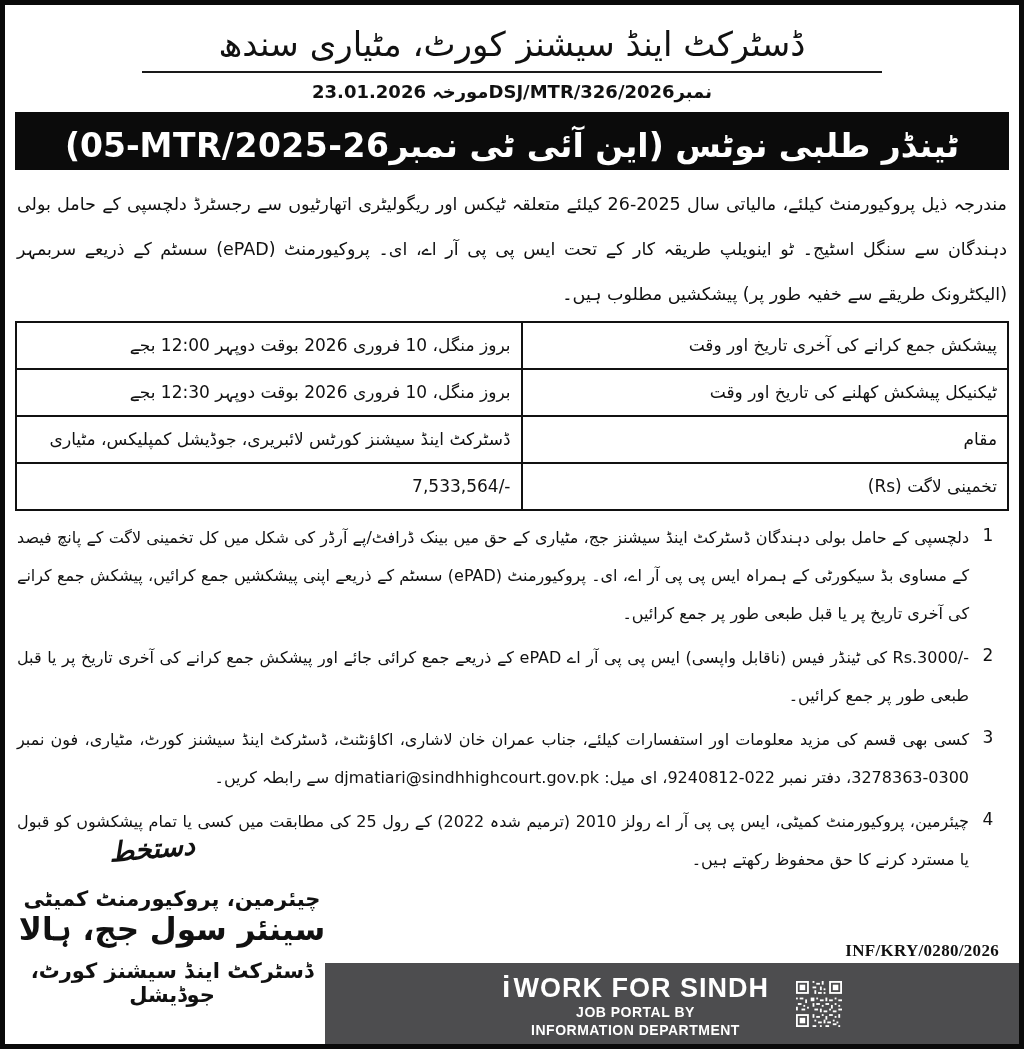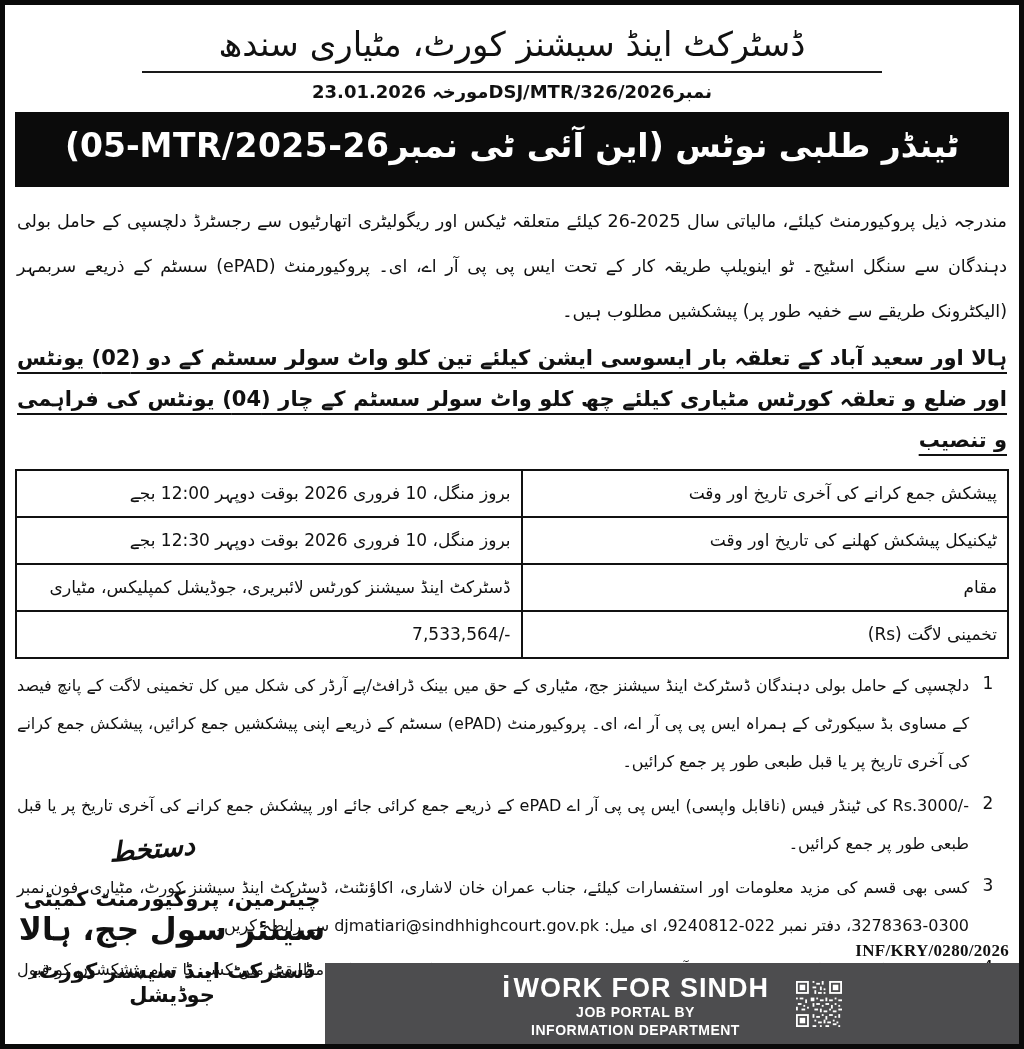--- a/index.html
+++ b/index.html
@@ -35,21 +35,21 @@
     margin:4px 0 10px 0;
   }
   
   .banner{
     background:#0b0b0b;
     color:#fff;
     direction:rtl;
     text-align:center;
     font-size:33px;
     font-weight:bold;
-    padding:14px 8px 22px 8px;
+    padding:14px 8px 5px 8px;
     letter-spacing:.5px;
   }
   
   .intro{
     direction:rtl;
     text-align:justify;
     font-size:17.5px;
     line-height:45px;
     margin:12px 2px 4px 2px;
   }
@@ -110,21 +110,21 @@
     left:12px;top:882px;
     width:310px;
     text-align:center;
     direction:rtl;
   }
   .sig-line1{font-size:21px;font-weight:bold;}
   .sig-line2{font-size:31px;font-weight:bold;margin-bottom:12px;letter-spacing:0.5px;}
   .sig-line3{font-size:21px;font-weight:bold;}
   .inf-no{
     position:absolute;
-    right:10px;top:936px;
+    right:20px;top:936px;
     font-family:"Liberation Serif",serif;
     font-weight:bold;
     font-size:17px;
     letter-spacing:.3px;
   }
   .gray-banner{
     position:absolute;
     left:320px;top:958px;
     width:694px;height:82px;
     background:#4d4d4f;
@@ -149,21 +149,20 @@
 <div class="sheet">
 
   <div class="hdr-title">ڈسٹرکٹ اینڈ سیشنز کورٹ، مٹیاری سندھ</div>
   <div class="hdr-rule"></div>
   <div class="refline">نمبر⁦DSJ/MTR/326/2026⁩مورخہ 23.01.2026</div>
 
   <div class="banner">ٹینڈر طلبی نوٹس (این آئی ٹی نمبر⁦05-MTR/2025-26⁩)</div>
 
   <p class="intro">مندرجہ ذیل پروکیورمنٹ کیلئے، مالیاتی سال 2025-26 کیلئے متعلقہ ٹیکس اور ریگولیٹری اتھارٹیوں سے رجسٹرڈ دلچسپی کے حامل بولی دہندگان سے سنگل اسٹیج۔ ٹو اینویلپ طریقہ کار کے تحت ایس پی پی آر اے، ای۔ پروکیورمنٹ (ePAD) سسٹم کے ذریعے سربمہر (الیکٹرونک طریقے سے خفیہ طور پر) پیشکشیں مطلوب ہیں۔</p>
 
-  <p class="scope">ہالا اور سعید آباد کے تعلقہ بار ایسوسی ایشن کیلئے تین کلو واٹ سولر سسٹم کے دو (02) یونٹس اور ضلع و تعلقہ کورٹس مٹیاری کیلئے چھ کلو واٹ سولر سسٹم کے چار (04) یونٹس کی فراہمی و تنصیب</p>
 
   <table class="info">
     <tbody>
       <tr>
         <td class="lbl">پیشکش جمع کرانے کی آخری تاریخ اور وقت</td>
         <td class="val">بروز منگل، 10 فروری 2026 بوقت دوپہر 12:00 بجے</td>
       </tr>
       <tr>
         <td class="lbl">ٹیکنیکل پیشکش کھلنے کی تاریخ اور وقت</td>
         <td class="val">بروز منگل، 10 فروری 2026 بوقت دوپہر 12:30 بجے</td>

